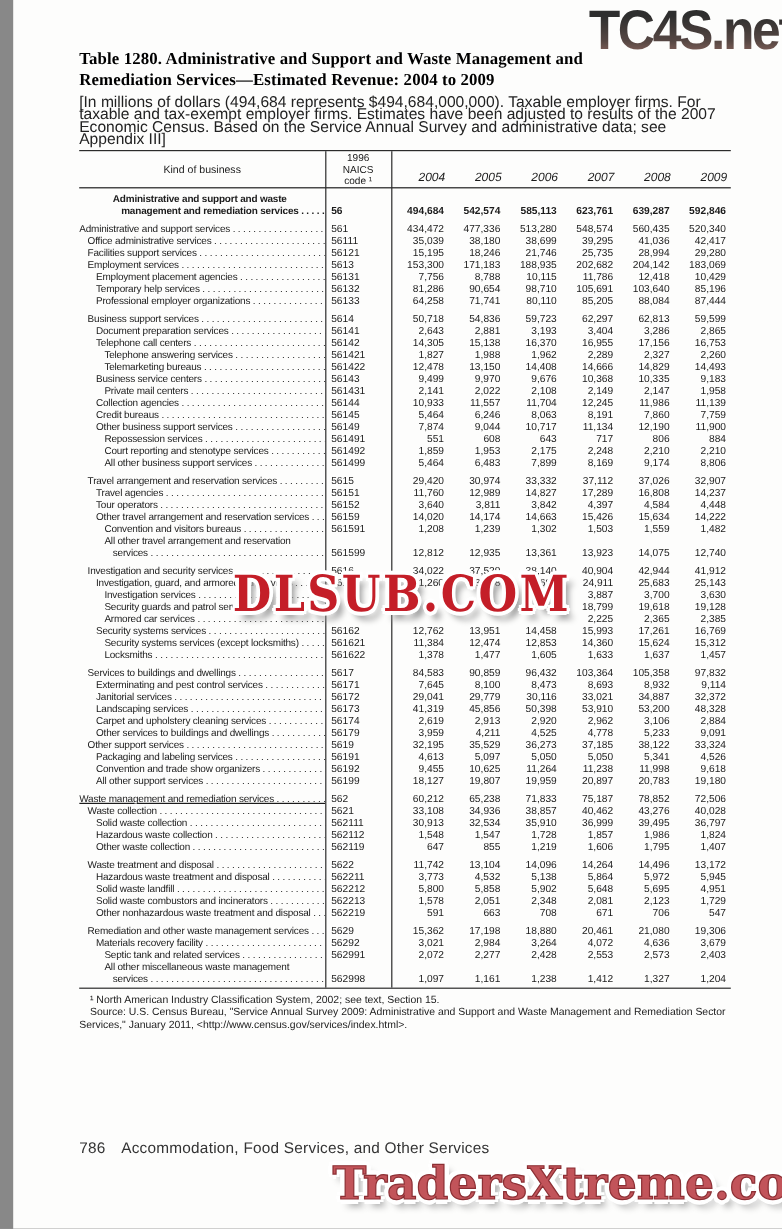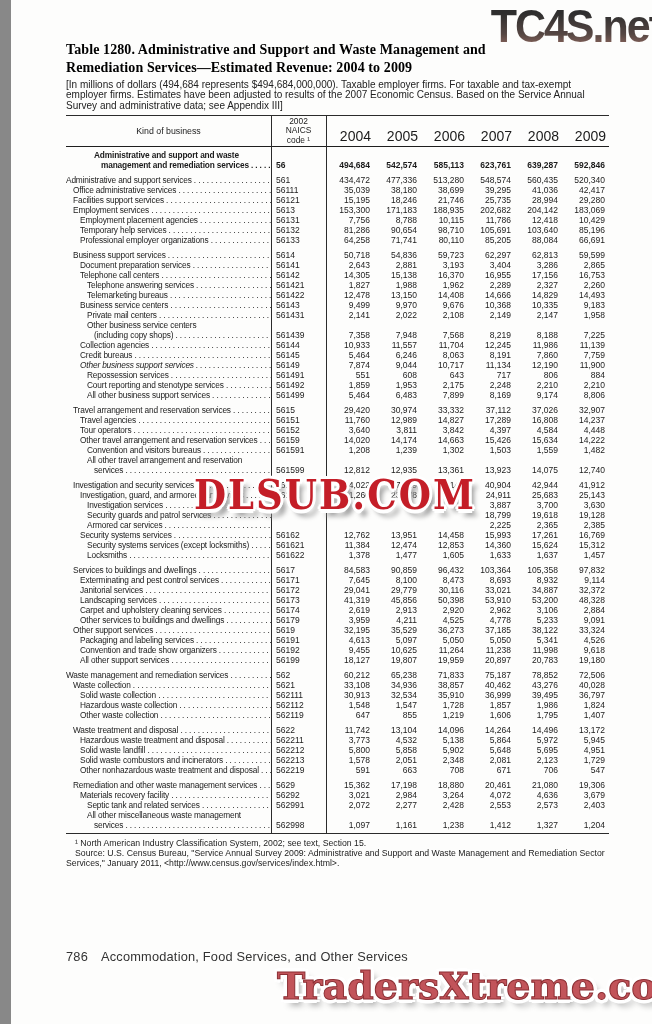--- a/index.html
+++ b/index.html
@@ -1,28 +1,28 @@
 <!DOCTYPE html>
 <html><head>
 <meta charset="utf-8">
 <style>
   html,body{margin:0;padding:0;background:#888;}
   .sheet{position:relative;width:652px;height:1024px;background:#fdfdfc;overflow:hidden;
          font-family:"Liberation Sans",sans-serif;color:#1b1b1b;margin-left:11px;}
   .content{position:absolute;left:55px;top:41px;width:543px;}
   .title{font-family:"Liberation Serif",serif;font-weight:bold;font-size:14px;line-height:17.5px;color:#000;letter-spacing:.1px;}
-  .note{margin-top:4px;font-size:10px;line-height:10.3px;color:#222;}
+  .note{margin-top:4px;font-size:13px;line-height:10.3px;color:#222;}
   .tbl{position:relative;margin-top:4px;border-top:1px solid #2b2b2b;border-bottom:1px solid #2b2b2b;}
   .vrule{position:absolute;top:0;bottom:0;width:1px;background:#2b2b2b;z-index:2;}
   .vrule.v1{left:205px;} .vrule.v2{left:260px;}
   .grid{display:grid;grid-template-columns:205px 55px repeat(6,47px);}
   .thead{height:30px;border-bottom:1.5px solid #1e1e1e;font-size:8.8px;}
   .th-kind{display:flex;align-items:center;justify-content:center;}
   .th-code{display:flex;flex-direction:column;align-items:center;justify-content:center;font-size:8.4px;line-height:9.3px;}
-  .th-year{display:flex;align-items:flex-end;justify-content:flex-end;padding:0 2px 2px 0;font-size:14px;}
+  .th-year{display:flex;align-items:flex-end;justify-content:flex-end;padding:0 2px 2px 0;font-size:10px;font-style:italic;}
   .tbody{padding:3px 0 3px 0;}
   .row{align-items:end;font-size:8.5px;line-height:10px;}
   .row.gap{margin-top:5px;}
   .row.bold{font-weight:bold;}
   .lbl{min-width:0;}
   .lline{overflow:hidden;white-space:nowrap;font-size:8.3px;letter-spacing:-.15px;}
   .lline.leader::after{content:" . . . . . . . . . . . . . . . . . . . . . . . . . . . . . . . . . . . . . . . . . . . . . . . . . . . . . . . . . . . . . . . .";color:#1b1b1b;}
   .code{padding-left:5px;}
   .num{text-align:right;padding-right:3px;}
   .foots{margin-top:4px;font-size:8.7px;line-height:10.2px;color:#222;}
@@ -59,21 +59,21 @@
     </div>
     <div class="note">[In millions of dollars (494,684 represents $494,684,000,000). Taxable employer firms. For taxable and tax-exempt employer firms. Estimates have been adjusted to results of the 2007 Economic Census. Based on the Service Annual Survey and administrative data; see Appendix III]</div>
 
     <div class="tbl">
       <div class="vrule v1"></div>
       <div class="vrule v2"></div>
 
       <div class="grid thead">
         <div class="th-kind">Kind of business</div>
         <div class="th-code">
-          <span>2002</span>
+          <span>1996</span>
           <span>NAICS</span>
           <span>code ¹</span>
         </div>
         <div class="th-year">2004</div>
         <div class="th-year">2005</div>
         <div class="th-year">2006</div>
         <div class="th-year">2007</div>
         <div class="th-year">2008</div>
         <div class="th-year">2009</div>
       </div>
@@ -167,21 +167,21 @@
           <div class="grid row">
             <div class="lbl">
               <div class="lline leader" style="padding-left: 14px;"><span>Professional employer organizations</span></div>
             </div>
             <div class="code">56133</div>
             <div class="num">64,258</div>
             <div class="num">71,741</div>
             <div class="num">80,110</div>
             <div class="num">85,205</div>
             <div class="num">88,084</div>
-            <div class="num">66,691</div>
+            <div class="num">87,444</div>
           </div>
           <div class="grid row gap">
             <div class="lbl">
               <div class="lline leader" style="padding-left: 7px;"><span>Business support services</span></div>
             </div>
             <div class="code">5614</div>
             <div class="num">50,718</div>
             <div class="num">54,836</div>
             <div class="num">59,723</div>
             <div class="num">62,297</div>
@@ -255,33 +255,20 @@
             <div class="code">561431</div>
             <div class="num">2,141</div>
             <div class="num">2,022</div>
             <div class="num">2,108</div>
             <div class="num">2,149</div>
             <div class="num">2,147</div>
             <div class="num">1,958</div>
           </div>
           <div class="grid row">
             <div class="lbl">
-              <div class="lline" style="padding-left: 21px;"><span>Other business service centers</span></div>
-              <div class="lline leader" style="padding-left: 28px;"><span>(including copy shops)</span></div>
-            </div>
-            <div class="code">561439</div>
-            <div class="num">7,358</div>
-            <div class="num">7,948</div>
-            <div class="num">7,568</div>
-            <div class="num">8,219</div>
-            <div class="num">8,188</div>
-            <div class="num">7,225</div>
-          </div>
-          <div class="grid row">
-            <div class="lbl">
               <div class="lline leader" style="padding-left: 14px;"><span>Collection agencies</span></div>
             </div>
             <div class="code">56144</div>
             <div class="num">10,933</div>
             <div class="num">11,557</div>
             <div class="num">11,704</div>
             <div class="num">12,245</div>
             <div class="num">11,986</div>
             <div class="num">11,139</div>
           </div>
@@ -292,21 +279,21 @@
             <div class="code">56145</div>
             <div class="num">5,464</div>
             <div class="num">6,246</div>
             <div class="num">8,063</div>
             <div class="num">8,191</div>
             <div class="num">7,860</div>
             <div class="num">7,759</div>
           </div>
           <div class="grid row">
             <div class="lbl">
-              <div class="lline leader" style="padding-left: 14px; font-style: italic;"><span>Other business support services</span></div>
+              <div class="lline leader" style="padding-left: 14px;"><span>Other business support services</span></div>
             </div>
             <div class="code">56149</div>
             <div class="num">7,874</div>
             <div class="num">9,044</div>
             <div class="num">10,717</div>
             <div class="num">11,134</div>
             <div class="num">12,190</div>
             <div class="num">11,900</div>
           </div>
           <div class="grid row">
@@ -629,21 +616,21 @@
             <div class="code">56199</div>
             <div class="num">18,127</div>
             <div class="num">19,807</div>
             <div class="num">19,959</div>
             <div class="num">20,897</div>
             <div class="num">20,783</div>
             <div class="num">19,180</div>
           </div>
           <div class="grid row gap">
             <div class="lbl">
-              <div class="lline leader" style="padding-left: 0px;"><span>Waste management and remediation services</span></div>
+              <div class="lline leader" style="padding-left: 0px; text-decoration: underline;"><span>Waste management and remediation services</span></div>
             </div>
             <div class="code">562</div>
             <div class="num">60,212</div>
             <div class="num">65,238</div>
             <div class="num">71,833</div>
             <div class="num">75,187</div>
             <div class="num">78,852</div>
             <div class="num">72,506</div>
           </div>
           <div class="grid row">

